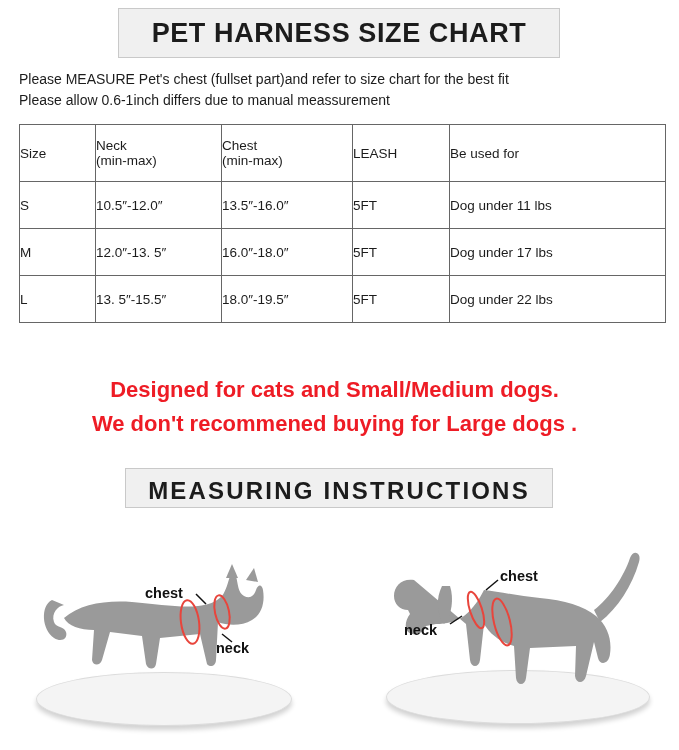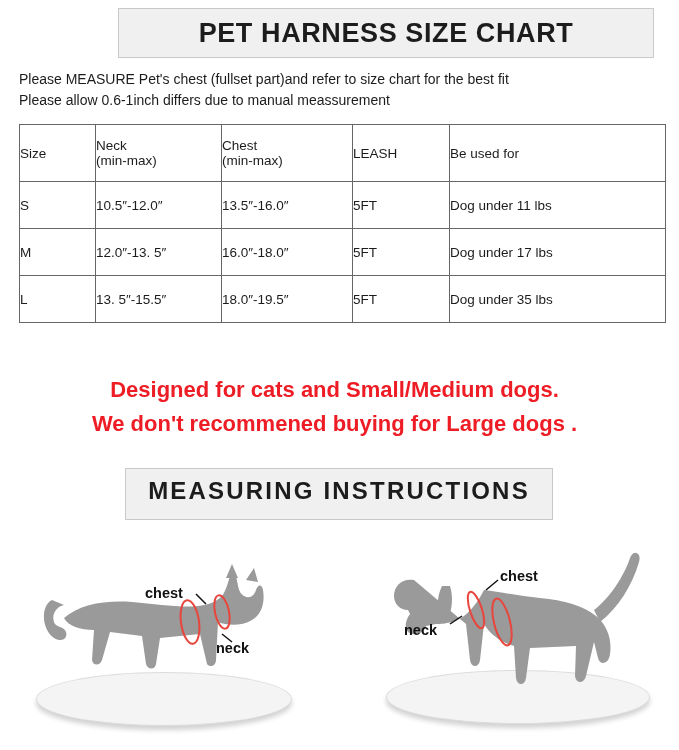--- a/index.html
+++ b/index.html
@@ -20,35 +20,35 @@
   .banner {
     position: absolute;
     background: #f0f0f0;
     border: 1px solid #c9c9c9;
     text-align: center;
     box-sizing: border-box;
   }
   #title-banner {
     left: 118px;
     top: 8px;
-    width: 536px;
+    width: 442px;
     height: 50px;
     line-height: 48px;
   }
   #title-banner .banner-text {
     font-size: 27px;
     font-weight: bold;
     letter-spacing: 0.6px;
     color: #1c1c1c;
   }
   #measuring-banner {
     left: 125px;
     top: 468px;
     width: 428px;
-    height: 52px;
+    height: 40px;
     line-height: 44px;
   }
   #measuring-banner .banner-text {
     font-size: 24px;
     font-weight: bold;
     letter-spacing: 2.2px;
     color: #1c1c1c;
   }
 
   
@@ -191,21 +191,21 @@
       <td>12.0″-13. 5″</td>
       <td>16.0″-18.0″</td>
       <td>5FT</td>
       <td>Dog under 17 lbs</td>
     </tr>
     <tr>
       <td>L</td>
       <td>13. 5″-15.5″</td>
       <td>18.0″-19.5″</td>
       <td>5FT</td>
-      <td>Dog under 35 lbs</td>
+      <td>Dog under 22 lbs</td>
     </tr>
   </tbody>
 </table>
 
 <div class="notice" id="notice-line-1">Designed for cats and Small/Medium dogs.</div>
 <div class="notice" id="notice-line-2">We don't recommened buying for Large dogs .</div>
 
 <div class="banner" id="measuring-banner">
   <span class="banner-text">MEASURING INSTRUCTIONS</span>
 </div>

